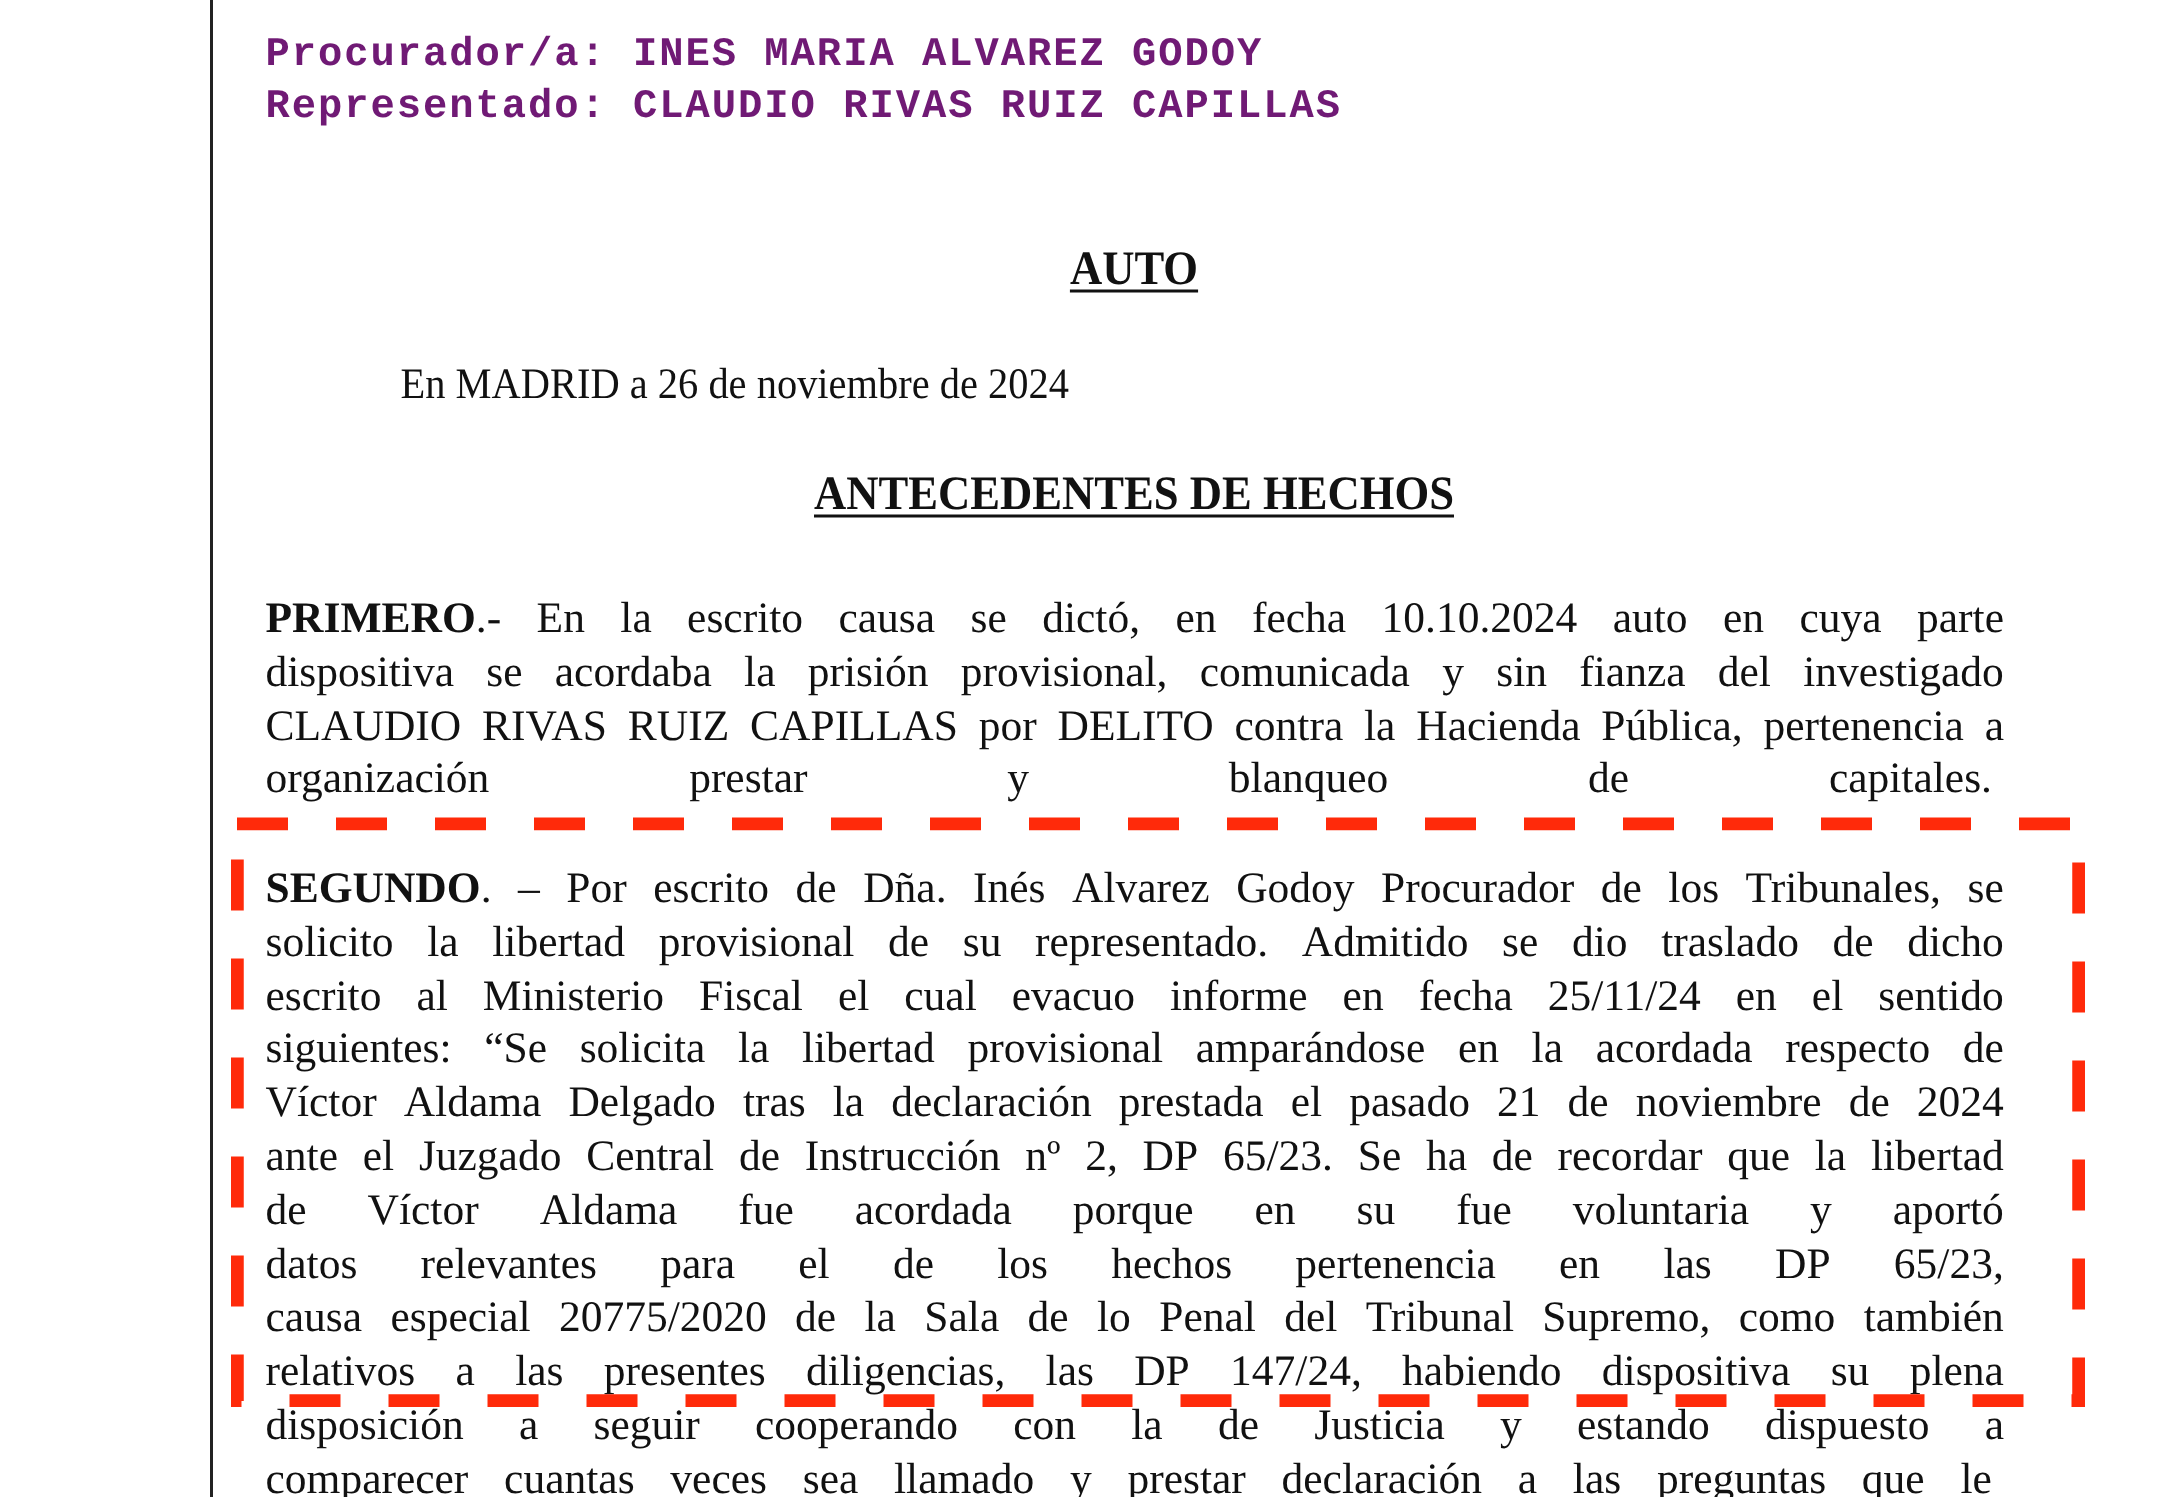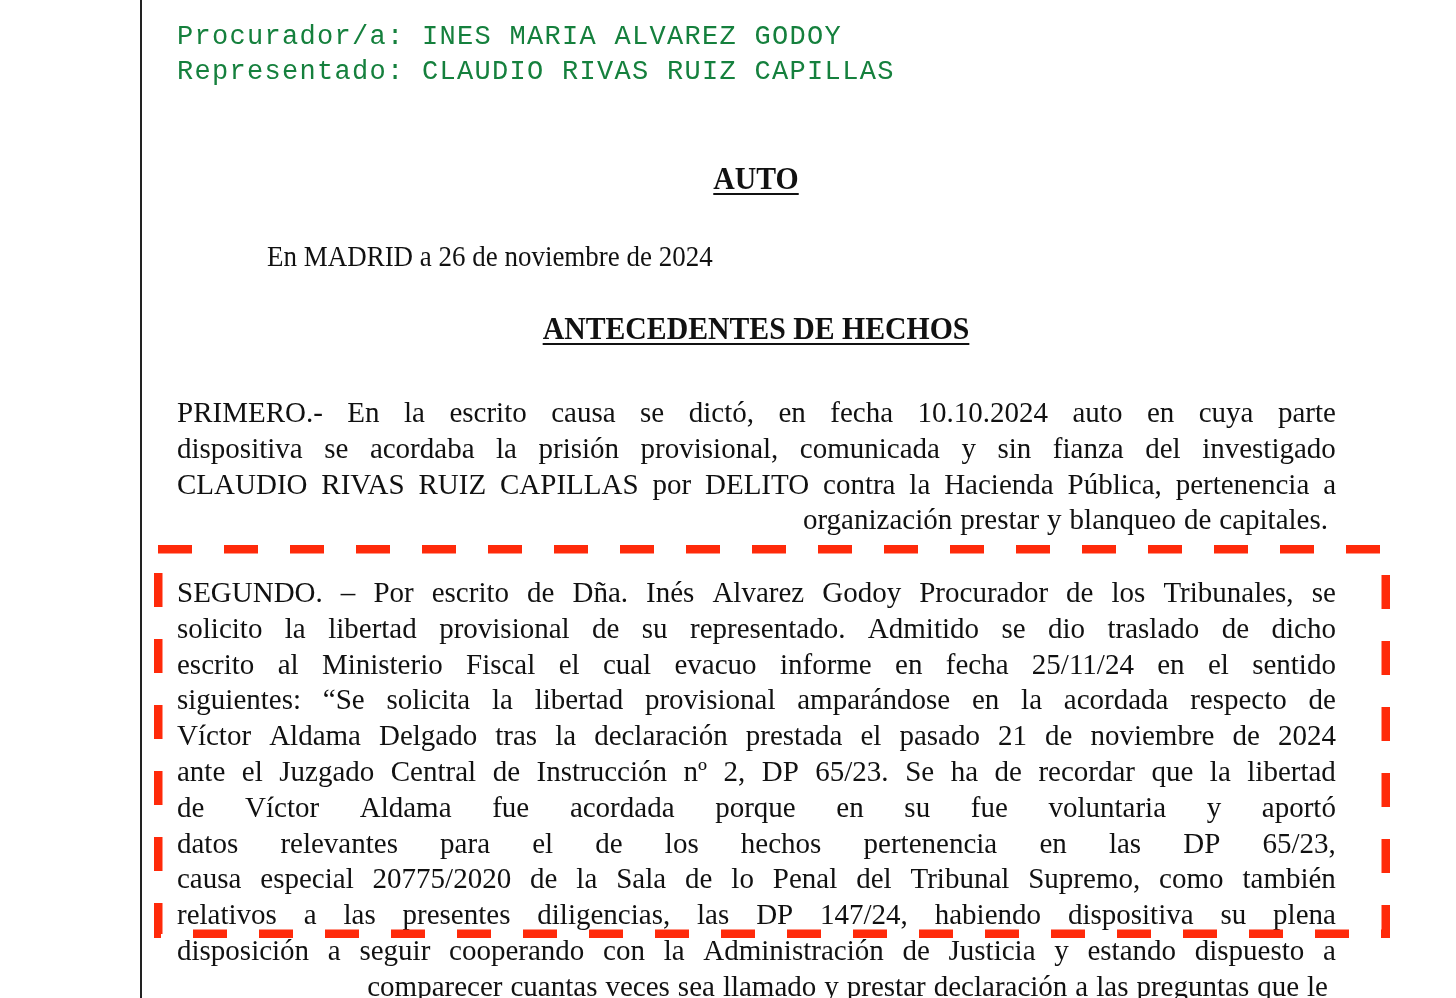--- a/index.html
+++ b/index.html
@@ -19,26 +19,26 @@
     left: 140px;
     top: 0;
     width: 2px;
     height: 998px;
     background: #222222;
   }
   .mono-line {
     position: absolute;
     left: 177px;
     font-family: "Liberation Mono", "DejaVu Sans Mono", monospace;
-    font-weight: normal;
+    font-weight: bold;
     font-size: 27px;
     letter-spacing: 1.3px;
     white-space: pre;
     line-height: 34px;
-    color: #15803d;
+    color: #701a75;
   }
   .heading {
     position: absolute;
     left: 0;
     width: 1512px;
     text-align: center;
     font-family: "Liberation Serif", "DejaVu Serif", serif;
     font-weight: bold;
     font-size: 32px;
     text-decoration: underline;
@@ -69,28 +69,28 @@
     height: 35.8px;
     line-height: 35.8px;
     text-align: justify;
     text-align-last: justify;
     white-space: nowrap;
     overflow: visible;
     display: flex;
     justify-content: space-between;
   }
   .line.last {
-    justify-content: flex-end;
+    justify-content: space-between;
   }
   .line .w {
     white-space: pre;
   }
   .line.last .w { margin-right: 8px; }
   .lead {
-    font-weight: normal;
+    font-weight: bold;
   }
   .highlight-box {
     position: absolute;
     left: 154px;
     top: 545px;
     width: 1236px;
     height: 393px;
     pointer-events: none;
   }
 </style>
@@ -317,21 +317,20 @@
       <span class="w">su</span>
       <span class="w">plena</span>
     </div>
     <div class="line">
       <span class="w">disposición</span>
       <span class="w">a</span>
       <span class="w">seguir</span>
       <span class="w">cooperando</span>
       <span class="w">con</span>
       <span class="w">la</span>
-      <span class="w">Administración</span>
       <span class="w">de</span>
       <span class="w">Justicia</span>
       <span class="w">y</span>
       <span class="w">estando</span>
       <span class="w">dispuesto</span>
       <span class="w">a</span>
     </div>
     <div class="line last">
       <span class="w">comparecer</span>
       <span class="w">cuantas</span>

